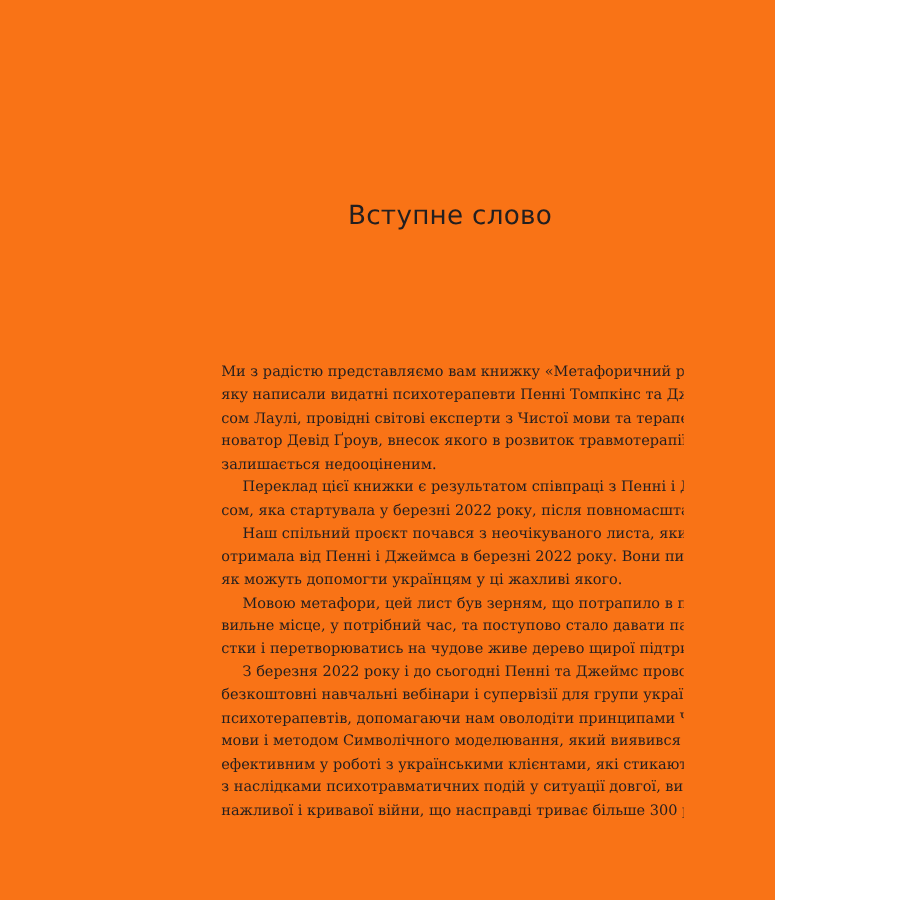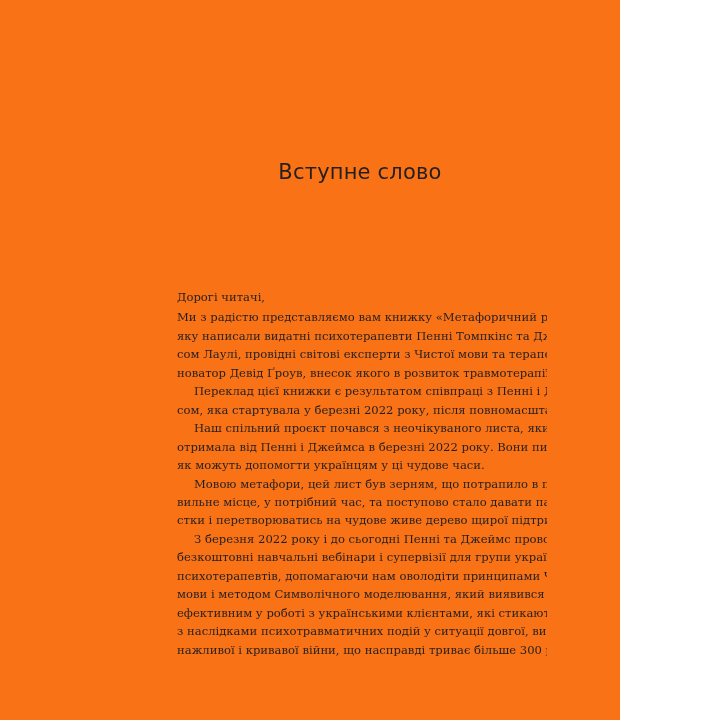--- a/index.html
+++ b/index.html
@@ -43,36 +43,36 @@
   .line.last { text-align-last: left; }
   .line.ind { padding-left: 17px; }
 </style>
 </head>
 <body>
 
 <div class="page">
   <div class="title">Вступне слово</div>
 
   <div class="body">
-    <div class="line last" style="margin-bottom:2px">Дорогі читачі,</div>
     <div id="paras">
         <div>
           <span class="line">Ми з радістю представляємо вам книжку «Метафоричний розум»,</span>
           <span class="line">яку написали видатні психотерапевти Пенні Томпкінс та Джейм-</span>
           <span class="line">сом Лаулі, провідні світові експерти з Чистої мови та терапевтич-</span>
           <span class="line">новатор Девід Ґроув, внесок якого в розвиток травмотерапії досі</span>
+          <span class="line last">залишається недооціненим.</span>
         </div>
         <div>
           <span class="line ind">Переклад цієї книжки є результатом співпраці з Пенні і Джейм-</span>
           <span class="line">сом, яка стартувала у березні 2022 року, після повномасштабного</span>
         </div>
         <div>
           <span class="line ind">Наш спільний проєкт почався з неочікуваного листа, який я</span>
           <span class="line">отримала від Пенні і Джеймса в березні 2022 року. Вони питали,</span>
-          <span class="line last">як можуть допомогти українцям у ці чудове часи.</span>
+          <span class="line last">як можуть допомогти українцям у ці жахливі якого.</span>
         </div>
         <div>
           <span class="line ind">Мовою метафори, цей лист був зерням, що потрапило в пра-</span>
           <span class="line">вильне місце, у потрібний час, та поступово стало давати паро-</span>
           <span class="line">стки і перетворюватись на чудове живе дерево щирої підтримки,</span>
         </div>
         <div>
           <span class="line ind">З березня 2022 року і до сьогодні Пенні та Джеймс проводять</span>
           <span class="line">безкоштовні навчальні вебінари і супервізії для групи українських</span>
           <span class="line">психотерапевтів, допомагаючи нам оволодіти принципами Чистої</span>

